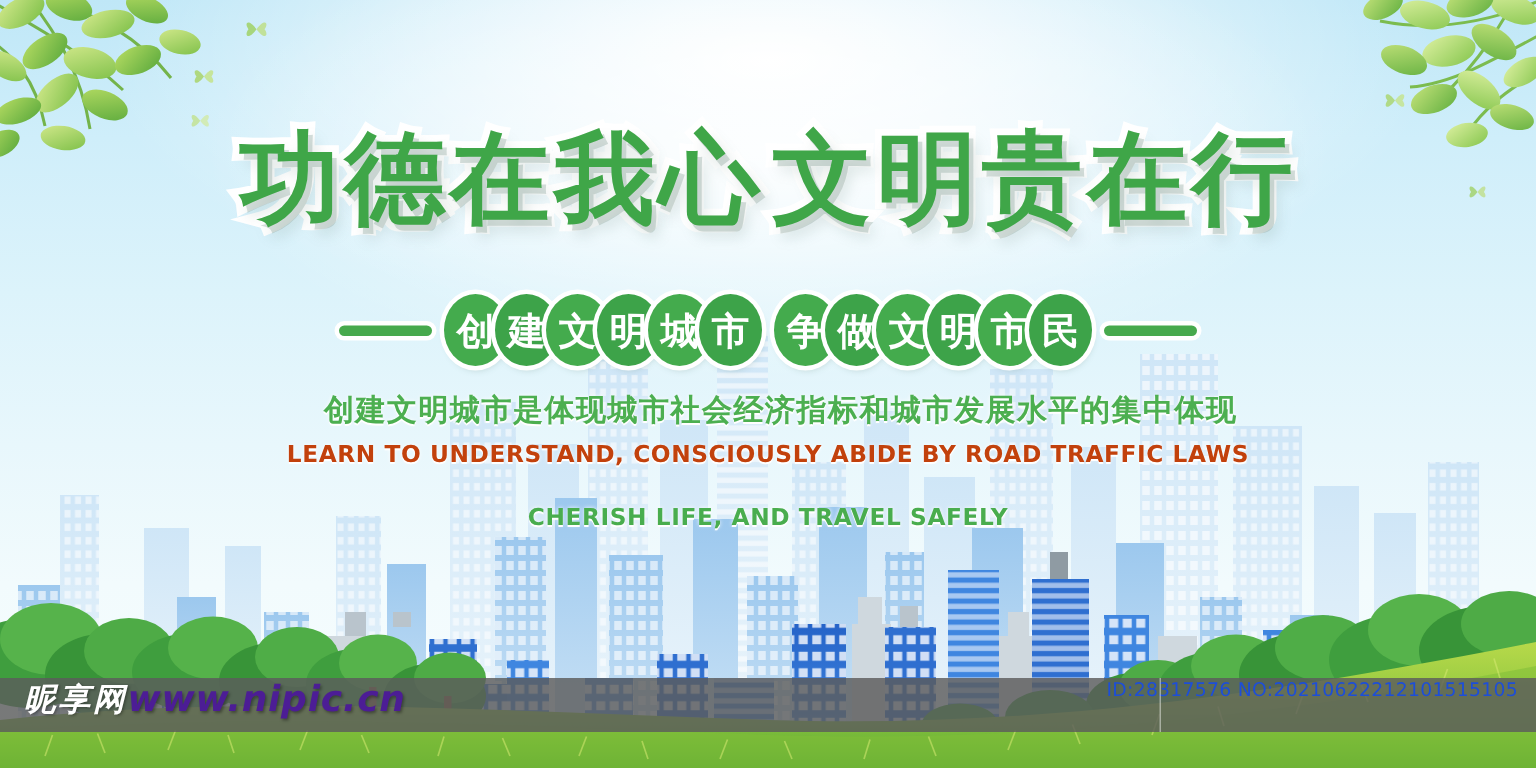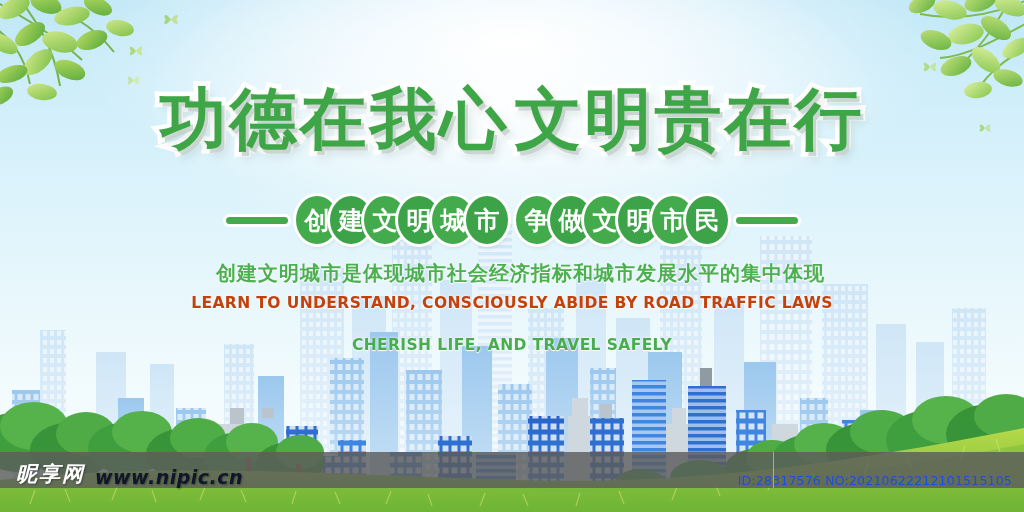--- a/index.html
+++ b/index.html
@@ -96,31 +96,30 @@
     margin-top:20px;
   }
 
   
   .wm-bar{
     position:absolute;left:0;right:0;bottom:24px;height:36px;
     background:rgba(92,92,92,.82);
   }
   .wm-inner{
     position:absolute;left:0;right:0;bottom:24px;height:36px;
-    display:flex;align-items:flex-end;
+    display:flex;align-items:flex-start;
   }
   .wm-logo{
     margin-left:16px;
     font-size:21px;font-weight:bold;font-style:italic;color:#ffffff;
     letter-spacing:2px;
     text-shadow:1px 1px 2px rgba(0,0,0,.35);
   }
   .wm-url{
-    margin-left:10px;
-    font-size:19px;font-weight:bold;font-style:italic;color:#0f172a;
+    font-size:24px;font-weight:bold;font-style:italic;color:#4c1d95;
     letter-spacing:.5px;
     text-shadow:1px 1px 2px rgba(0,0,0,.35);
   }
   .wm-id{
     margin-left:auto;margin-right:12px;
     font-size:12.5px;color:#1d4ed8;letter-spacing:.2px;
     font-family:"DejaVu Sans","Liberation Sans",sans-serif;
   }
   .wm-sep{
     position:absolute;right:250px;bottom:24px;width:1px;height:36px;

